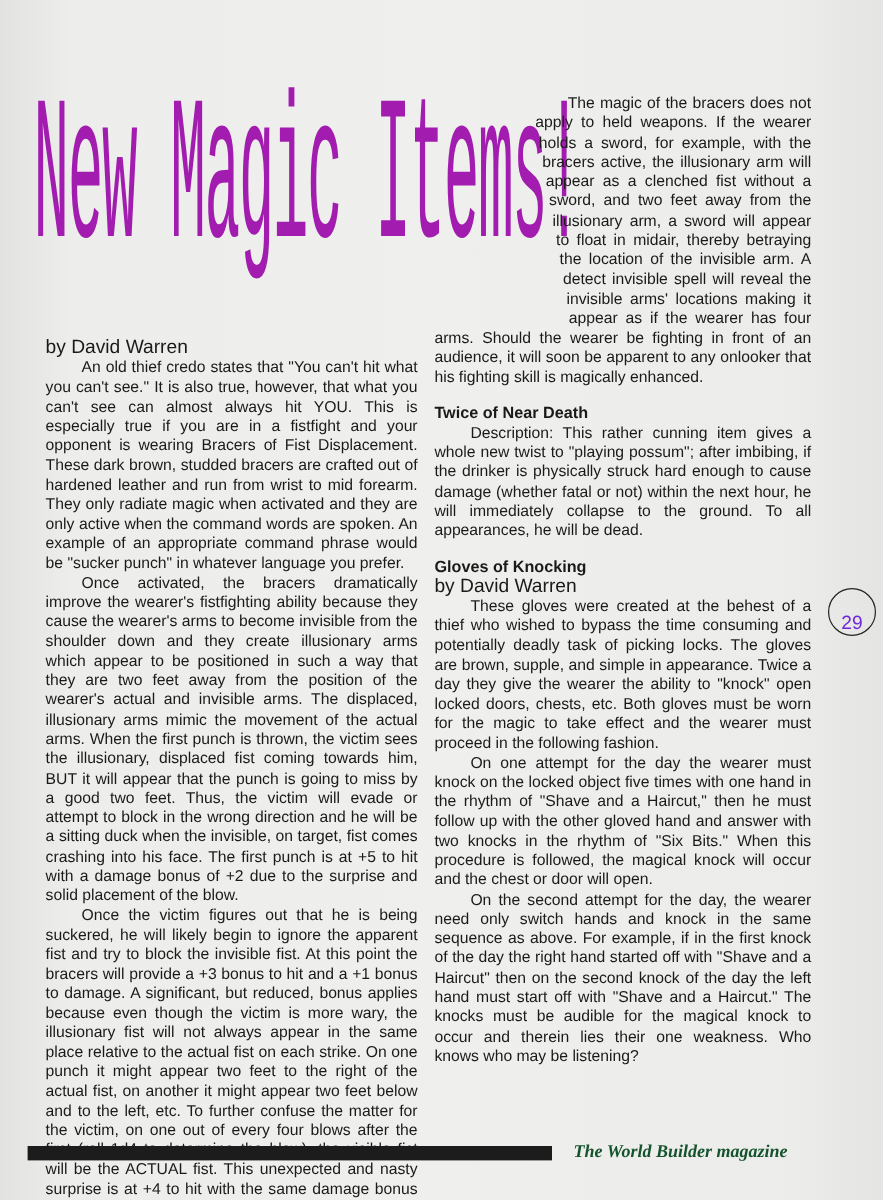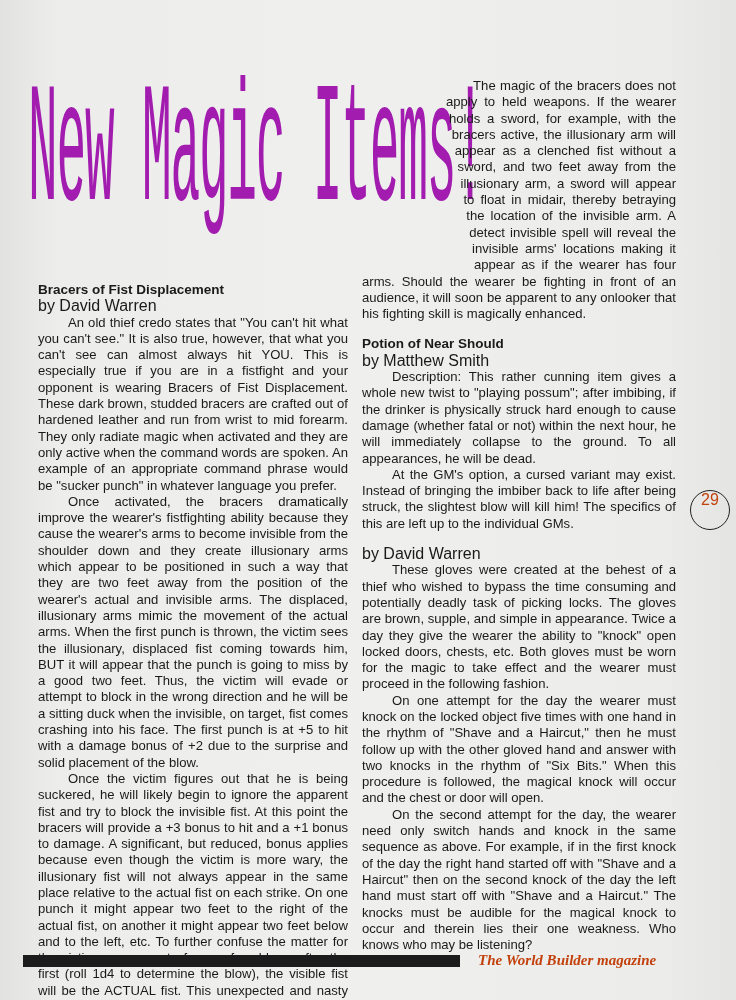--- a/index.html
+++ b/index.html
@@ -38,57 +38,55 @@
   .h { font-weight: bold; font-size: 13.5px; margin: 0; }
   .by { font-weight: normal; text-align: right; font-size: 16px; margin: 0; }
   .gap { height: 14px; }
   .wrap-float {
     float: left; width: 112px; height: 190px;
     shape-outside: polygon(0 0, 10px 0, 80px 10px, 112px 190px, 0 190px);
   }
   .pagenum {
     position: absolute; left: 690px; top: 490px;
     width: 38px; height: 38px; border: 1.5px solid #222; border-radius: 50%;
-    display: flex; align-items: flex-start; justify-content: center;
-    font-size: 16px; color: #c2410c;
+    display: flex; align-items: flex-end; justify-content: center;
+    font-size: 16px; color: #6d28d9;
   }
   .footer-bar {
     position: absolute; left: 23px; top: 955px; width: 437px; height: 12px;
     background: #1c1c1c;
   }
   .footer-text {
     position: absolute; left: 478px; top: 952px;
     font-family: "Liberation Serif", serif;
-    font-style: italic; font-weight: bold; font-size: 15px; color: #c2410c;
+    font-style: italic; font-weight: bold; font-size: 15px; color: #14532d;
   }
 </style>
 </head>
 <body>
 
 <div class="page-bg"></div>
 
 <div class="title"><span class="t">New Magic Items!</span></div>
 
 <div class="col left-col">
-  <p class="h">Bracers of Fist Displacement</p>
   <p class="by">by David Warren</p>
   <p class="ind">An old thief credo states that "You can't hit what you can't see." It is also true, however, that what you can't see can almost always hit YOU. This is especially true if you are in a fistfight and your opponent is wearing Bracers of Fist Displacement. These dark brown, studded bracers are crafted out of hardened leather and run from wrist to mid forearm. They only radiate magic when activated and they are only active when the command words are spoken. An example of an appropriate command phrase would be "sucker punch" in whatever language you prefer.</p>
   <p class="ind">Once activated, the bracers dramatically improve the wearer's fistfighting ability because they cause the wearer's arms to become invisible from the shoulder down and they create illusionary arms which appear to be positioned in such a way that they are two feet away from the position of the wearer's actual and invisible arms. The displaced, illusionary arms mimic the movement of the actual arms. When the first punch is thrown, the victim sees the illusionary, displaced fist coming towards him, BUT it will appear that the punch is going to miss by a good two feet. Thus, the victim will evade or attempt to block in the wrong direction and he will be a sitting duck when the invisible, on target, fist comes crashing into his face. The first punch is at +5 to hit with a damage bonus of +2 due to the surprise and solid placement of the blow.</p>
   <p class="ind">Once the victim figures out that he is being suckered, he will likely begin to ignore the apparent fist and try to block the invisible fist. At this point the bracers will provide a +3 bonus to hit and a +1 bonus to damage. A significant, but reduced, bonus applies because even though the victim is more wary, the illusionary fist will not always appear in the same place relative to the actual fist on each strike. On one punch it might appear two feet to the right of the actual fist, on another it might appear two feet below and to the left, etc. To further confuse the matter for the victim, on one out of every four blows after the first (roll 1d4 to determine the blow), the visible fist will be the ACTUAL fist. This unexpected and nasty surprise is at +4 to hit with the same damage bonus of +1. This random feature keeps the victim honest and confuses him even further. If he's</p>
 </div>
 
 <div class="col right-col">
   <div class="wrap-float"></div>
   <p class="ind">The magic of the bracers does not apply to held weapons. If the wearer holds a sword, for example, with the bracers active, the illusionary arm will appear as a clenched fist without a sword, and two feet away from the illusionary arm, a sword will appear to float in midair, thereby betraying the location of the invisible arm. A detect invisible spell will reveal the invisible arms' locations making it appear as if the wearer has four arms. Should the wearer be fighting in front of an audience, it will soon be apparent to any onlooker that his fighting skill is magically enhanced.</p>
   <div class="gap"></div>
-  <p class="h">Potion of Near Should</p>
-  <p class="by">by Matthew Smith</p>
+  <p class="h">Twice of Near Death</p>
   <p class="ind">Description: This rather cunning item gives a whole new twist to "playing possum"; after imbibing, if the drinker is physically struck hard enough to cause damage (whether fatal or not) within the next hour, he will immediately collapse to the ground. To all appearances, he will be dead.</p>
-  <p class="ind">At the GM's option, a cursed variant may exist. Instead of bringing the imbiber back to life after being struck, the slightest blow will kill him! The specifics of this are left up to the individual GMs.</p>
   <div class="gap"></div>
+  <p class="h">Gloves of Knocking</p>
   <p class="by">by David Warren</p>
   <p class="ind">These gloves were created at the behest of a thief who wished to bypass the time consuming and potentially deadly task of picking locks. The gloves are brown, supple, and simple in appearance. Twice a day they give the wearer the ability to "knock" open locked doors, chests, etc. Both gloves must be worn for the magic to take effect and the wearer must proceed in the following fashion.</p>
   <p class="ind">On one attempt for the day the wearer must knock on the locked object five times with one hand in the rhythm of "Shave and a Haircut," then he must follow up with the other gloved hand and answer with two knocks in the rhythm of "Six Bits." When this procedure is followed, the magical knock will occur and the chest or door will open.</p>
   <p class="ind">On the second attempt for the day, the wearer need only switch hands and knock in the same sequence as above. For example, if in the first knock of the day the right hand started off with "Shave and a Haircut" then on the second knock of the day the left hand must start off with "Shave and a Haircut." The knocks must be audible for the magical knock to occur and therein lies their one weakness. Who knows who may be listening?</p>
 
 </div>
 
 <div class="pagenum">
     <span>29</span>
   </div>

